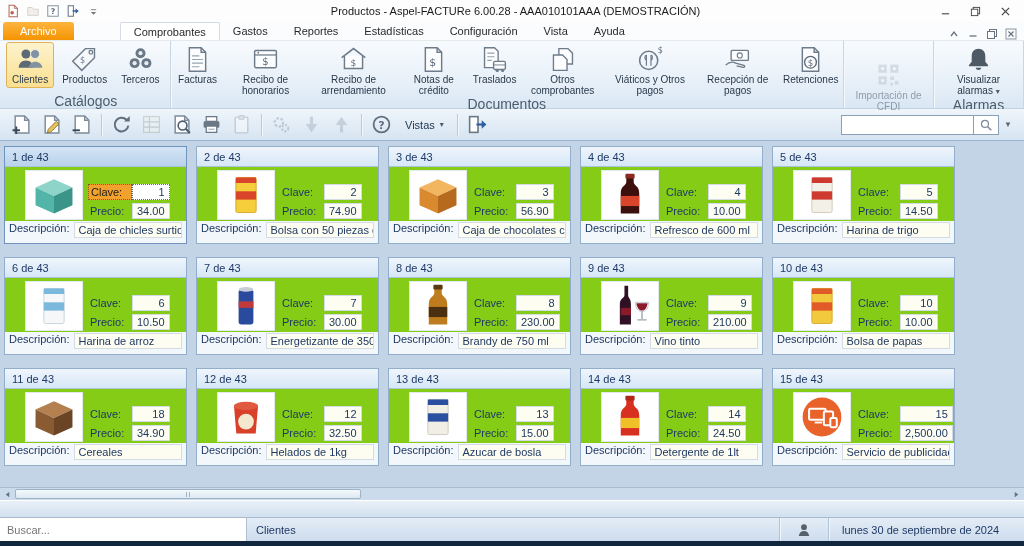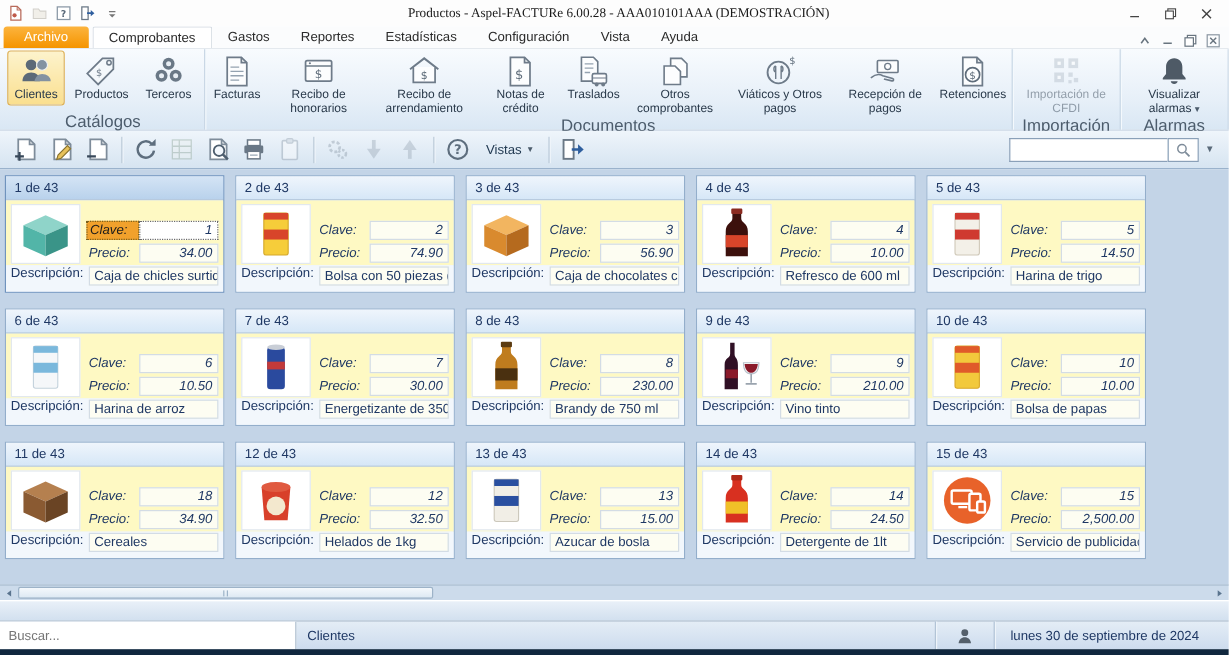--- a/index.html
+++ b/index.html
@@ -7,45 +7,45 @@
   body { font-family:"Liberation Sans", sans-serif; font-size:11px; color:#1f3864; background:#fff; }
   svg text { font-family:"DejaVu Sans", sans-serif; }
   .window { width:1024px; height:546px; display:flex; flex-direction:column; background:#fff; }
 
   
   .titlebar { height:22px; background:#fdfdfd; display:flex; align-items:center; flex:0 0 auto; }
   .qat { display:flex; align-items:center; gap:4px; padding-left:5px; }
   .qbtn { width:16px; height:16px; display:flex; align-items:center; justify-content:center; }
   .qbtn svg { width:14px; height:14px; }
   .qbtn.caret svg { width:9px; height:9px; }
-  .title { flex:1; text-align:center; font-size:11px; color:#1a1a1a; white-space:nowrap; overflow:hidden;font-family:Liberation Serif, serif; }
+  .title { flex:1; text-align:center; font-size:11px; color:#1a1a1a; white-space:nowrap; overflow:hidden; }
   .win-controls { display:flex; padding-right:4px; }
   .win-btn { width:30px; height:20px; display:flex; align-items:center; justify-content:center; }
   .win-btn svg { width:11px; height:11px; }
 
   
   .menurow { height:19px; background:#fbfcfd; border-bottom:1px solid #e4e9ee; display:flex; align-items:flex-end; flex:0 0 auto; }
   .tabs { display:flex; align-items:flex-end; padding-left:3px; height:100%; }
   .tab { height:18px; display:flex; align-items:center; padding:0 13px; color:#2a2a2a; white-space:nowrap; }
   .tab.file { background:linear-gradient(#fcb43e,#f59400); color:#fff; border-radius:3px 3px 0 0; padding:0 17px; margin-right:3px; }
-  .tab.selected { background:#fff; border:1px solid #d4dbe2; border-bottom:none; border-radius:2px 2px 0 0; }
+  .tab.selected { background:#fff; border:1px solid #d4dbe2; border-bottom:none; border-radius:2px 2px 0 0;margin-left:43px; }
   .mdi { margin-left:auto; display:flex; align-items:center; gap:7px; padding-right:7px; }
   .mdi span { width:12px; height:12px; display:flex; }
   .mdi svg { width:12px; height:12px; }
 
   
   .ribbon { height:68px; flex:0 0 auto; background:linear-gradient(#f8fbfe,#e6eff8 65%,#d9e7f4); border-bottom:1px solid #c3d2e1; display:flex; padding-left:2px; }
   .rgroup { display:flex; flex-direction:column; border-right:1px solid #c9d7e5; box-shadow:1px 0 0 #f4f9fd; padding:1px 3px 0; }
   .rbuttons { flex:1; display:flex; align-items:flex-start; }
   .rbtn { display:flex; flex-direction:column; align-items:center; padding:2px 5px 1px; margin:0 1px; max-width:86px; min-width:46px; border:1px solid transparent; border-radius:3px; }
   .rbtn .ic { width:29px; height:29px; flex:0 0 auto; }
   .rbtn .ic svg { width:29px; height:29px; }
   .rbtn .lbl { text-align:center; font-size:10px; line-height:10.5px; color:#29394a; margin-top:1px; }
   .rbtn.selected { background:linear-gradient(#fdf3cc,#fadf8f); border-color:#dfb258; }
-  .rbtn.disabled { opacity:.45; }
+  .rbtn.disabled { opacity:.45;margin-top:16px; }
   .rgroup-label { height:13px; line-height:12px; text-align:center; font-size:14px; color:#4c5c6c; }
   .dd-caret { color:#4c5c6c; font-size:8px; }
 
   
   .toolbar2 { height:32px; flex:0 0 auto; background:linear-gradient(#eff5fb,#d6e4f1); border-bottom:1px solid #9ab2cc; display:flex; align-items:center; padding:0 7px; gap:1px; }
   .tbtn { width:29px; height:26px; display:flex; align-items:center; justify-content:center; border-radius:2px; }
   .tbtn svg { width:21px; height:21px; }
   .tbtn.disabled { opacity:.4; }
   .tsep { width:1px; height:22px; background:#bccbd9; box-shadow:1px 0 0 #f0f6fb; margin:0 4px; }
   .vistas { display:flex; align-items:center; gap:5px; height:26px; padding:0 8px; border-radius:2px; color:#223a52; }
@@ -54,21 +54,21 @@
   .search-btn { width:26px; height:20px; border:1px solid #8aa0b8; background:#fff; display:flex; align-items:center; justify-content:center; }
   .search-btn svg { width:14px; height:14px; }
   .search-caret { padding:0 5px; color:#5a6a7a; font-size:8px; }
 
   
   .content { flex:1; background:#c3d4e7; padding:5px 4px; display:grid; grid-template-columns:repeat(5,183px); grid-auto-rows:98px; gap:13px 9px; align-content:start; overflow:hidden; }
   .card { background:#e9f1fa; border:1px solid #93aecb; display:flex; flex-direction:column; }
   .card.selected { border-color:#6f93bd; }
   .card-header { height:20px; flex:0 0 auto; background:linear-gradient(#eff5fc,#d6e7f7); border-bottom:1px solid #adc3d9; display:flex; align-items:center; padding:0 7px; color:#1f3864; }
   .card.selected .card-header { background:linear-gradient(#d4e4f5,#b9d2ec); }
-  .card-body { flex:1; display:flex; gap:5px; padding:3px 4px 1px; background:#fef9c3;font-style:italic; }
+  .card-body { flex:1; display:flex; gap:5px; padding:3px 20px 1px; background:#84cc16; }
   .imgbox { width:58px; height:50px; flex:0 0 auto; background:#fff; border:1px solid #e2e8ee; display:flex; align-items:center; justify-content:center; }
   .fields { flex:1; display:flex; flex-direction:column; justify-content:flex-end; gap:3px; padding-bottom:1px; }
   .frow { display:flex; align-items:center; height:16px; }
   .flabel { width:44px; padding:1px 2px; }
   .fval { flex:1; background:#fdfdf2; border:1px solid #d3dce5; height:16px; line-height:14px; text-align:right; padding:0 4px; }
   .frow.hl .flabel { background:#f1a12c; color:#1c1c1c; border:1px dotted #7a621e; }
   .frow.hl .fval { background:#fff; border:1px dotted #6a6a6a; }
   .card-desc { height:22px; flex:0 0 auto; display:flex; gap:4px; padding:1px 4px 4px; background:#f2f7fc; }
   .dval { flex:1; background:#fdfdf2; border:1px solid #d3dce5; height:16px; line-height:14px; padding:0 4px; white-space:nowrap; overflow:hidden; }
 

